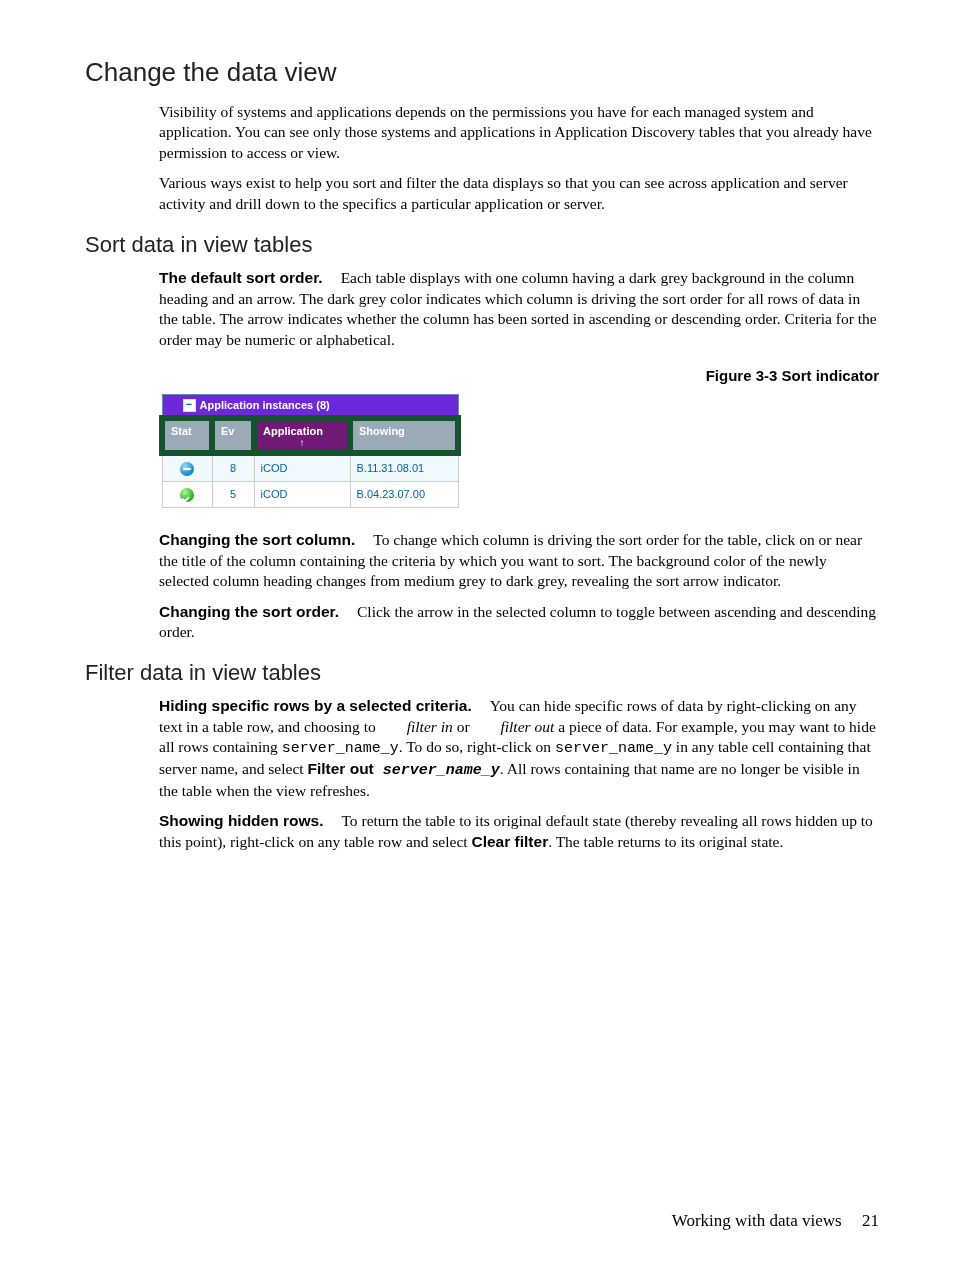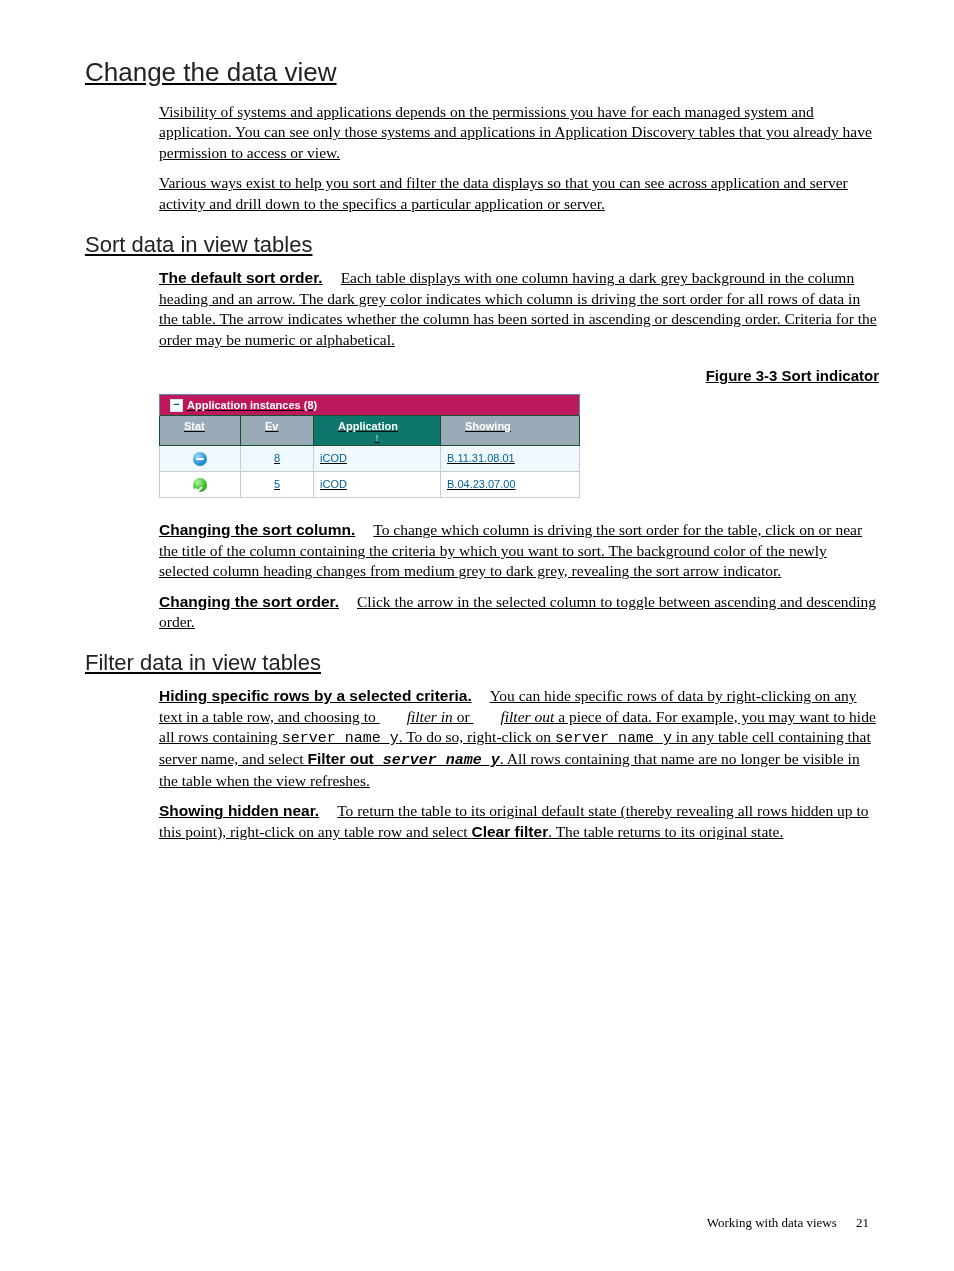--- a/index.html
+++ b/index.html
@@ -8,21 +8,20 @@
     background: #fff;
     font-family: "Palatino Linotype", "Book Antiqua", Palatino, serif;
     color: #000;
   }
   .page {
     width: 954px;
     min-height: 1271px;
     position: relative;
     box-sizing: border-box;
     padding: 57px 75px 0 85px;
-    text-decoration: underline;
   }
   h2.section-title {
     font-family: "Segoe UI", "Helvetica Neue", Arial, sans-serif;
     font-weight: 300;
     font-size: 26px;
     margin: 0 0 14px 0;
     color: #222;
   }
   h3.subsection-title {
     font-family: "Segoe UI", "Helvetica Neue", Arial, sans-serif;
@@ -57,38 +56,38 @@
   }
   .figure-box {
     margin: 0 0 22px 0;
   }
   .ui-table {
     border-collapse: collapse;
     font-family: Verdana, Arial, sans-serif;
     font-size: 11px;
   }
   .ui-table-titlebar td {
-    background: #be185d;
+    background: #6d28d9;
     color: #fff;
     font-weight: bold;
-    padding: 3px 10px;
+    padding: 3px 20px;
     border: 1px solid #6a89a8;
     border-bottom: none;
   }
   .ui-table-header td {
     background: #9aaab7;
     color: #fff;
     font-weight: bold;
-    padding: 3px 24px;
-    border: 1px solid #14532d;
+    padding: 3px 6px;
+    border: 6px solid #14532d;
     text-align: left;
     vertical-align: top;
   }
   .ui-table-header td.sorted {
-    background: #0f766e;
+    background: #701a75;
   }
   .ui-table-row td {
     background: #f0f9fe;
     border: 1px solid #cccccc;
     padding: 5px 6px;
     vertical-align: middle;
     color: #00619e;
   }
   .ui-table-row.alt td {
     background: #ffffff;
@@ -148,22 +147,22 @@
     transform: rotate(45deg);
   }
   .mono  { font-family: "Courier New", Courier, monospace; font-size: 15px; }
   .monob { font-family: "Courier New", Courier, monospace; font-size: 15px; font-weight: bold; font-style: italic; }
   .sansb { font-family: "Segoe UI Semibold","Segoe UI",Arial,sans-serif; font-weight: 600; }
   em.ital { font-style: italic; margin-left: 27px; }
 
   .footer {
     position: absolute;
     bottom: 40px;
-    right: 85px;
-    font-size: 13px;
+    right: 75px;
+    font-size: 17px;
     font-family: "Palatino Linotype", "Book Antiqua", Palatino, serif;
   }
   .footer .pagenum {
     margin-left: 16px;
   }
 </style>
 </head>
 <body>
 
 <div class="page">
@@ -228,21 +227,21 @@
 
   <h3 class="subsection-title">Filter data in view tables</h3>
 
   <div class="body-text">
 
     <p>
       <span class="run-in">Hiding specific rows by a selected criteria.</span><span class="run-gap"></span><span>You can hide specific rows of data by right-clicking on any text in a table row, and choosing to </span><em class="ital">filter in</em><span> or </span><em class="ital">filter out</em><span> a piece of data. For example, you may want to hide all rows containing </span><span class="mono">server_name_y</span><span>. To do so, right-click on </span><span class="mono">server_name_y</span><span> in any table cell containing that server name, and select </span><span class="sansb">Filter out</span><span class="monob"> server_name_y</span><span>. All rows containing that name are no longer be visible in the table when the view refreshes.</span>
     </p>
 
     <p>
-      <span class="run-in">Showing hidden near.</span><span class="run-gap"></span><span>To return the table to its original default state (thereby revealing all rows hidden up to this point), right-click on any table row and select </span><span class="sansb">Clear filter</span><span>. The table returns to its original state.</span>
+      <span class="run-in">Showing hidden rows.</span><span class="run-gap"></span><span>To return the table to its original default state (thereby revealing all rows hidden up to this point), right-click on any table row and select </span><span class="sansb">Clear filter</span><span>. The table returns to its original state.</span>
     </p>
   </div>
 
   <div class="footer">
     <span>Working with data views</span>
     <span class="pagenum">21</span>
   </div>
 
 </div>
 

